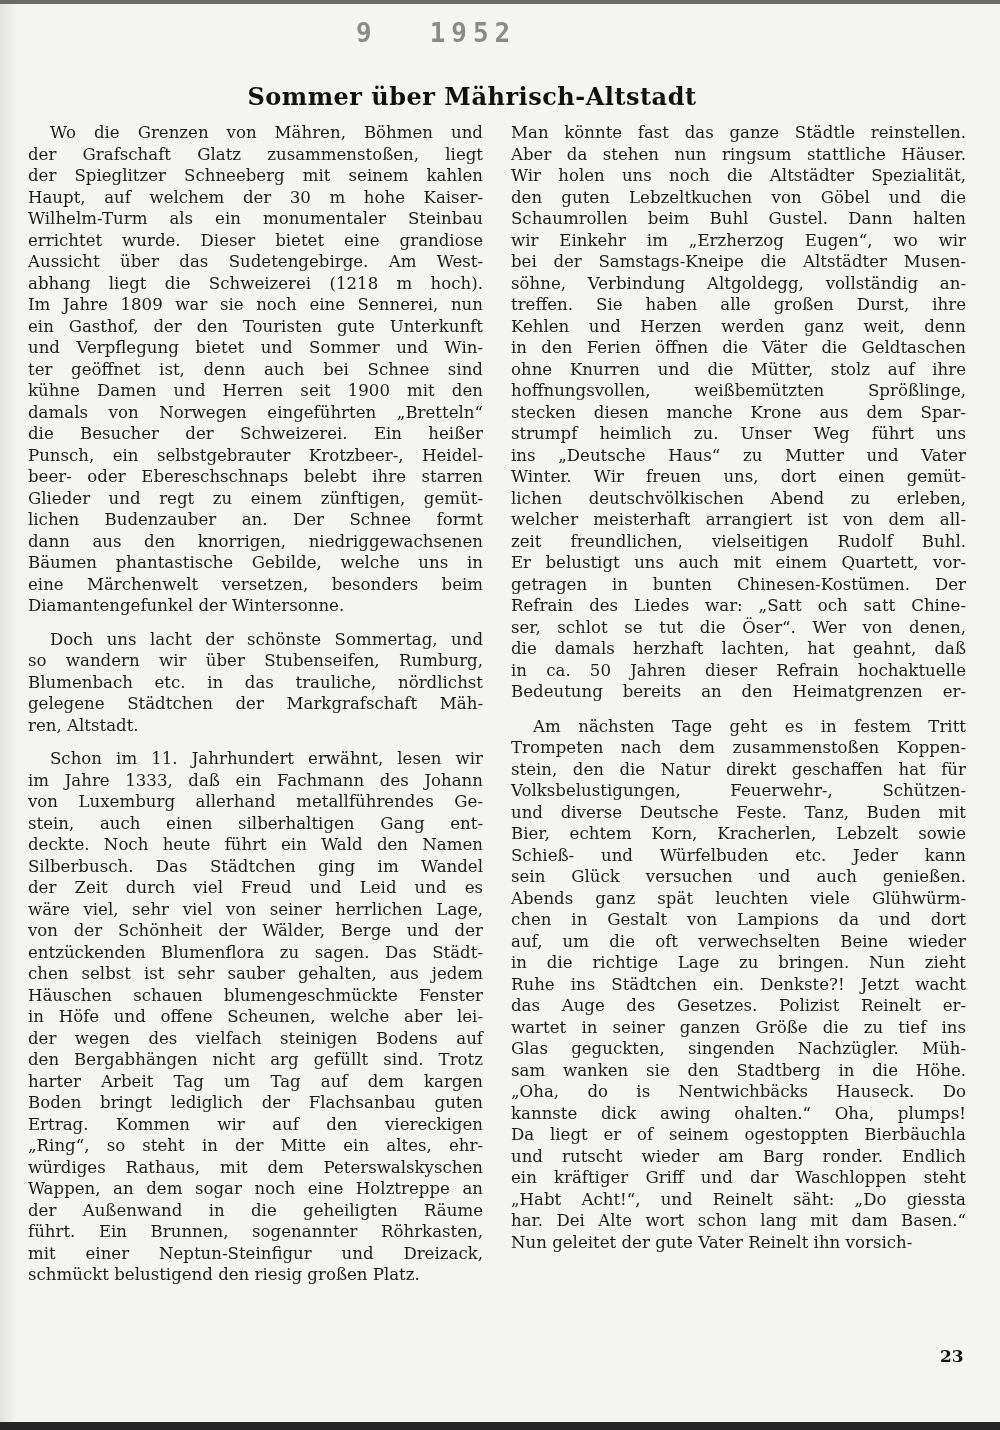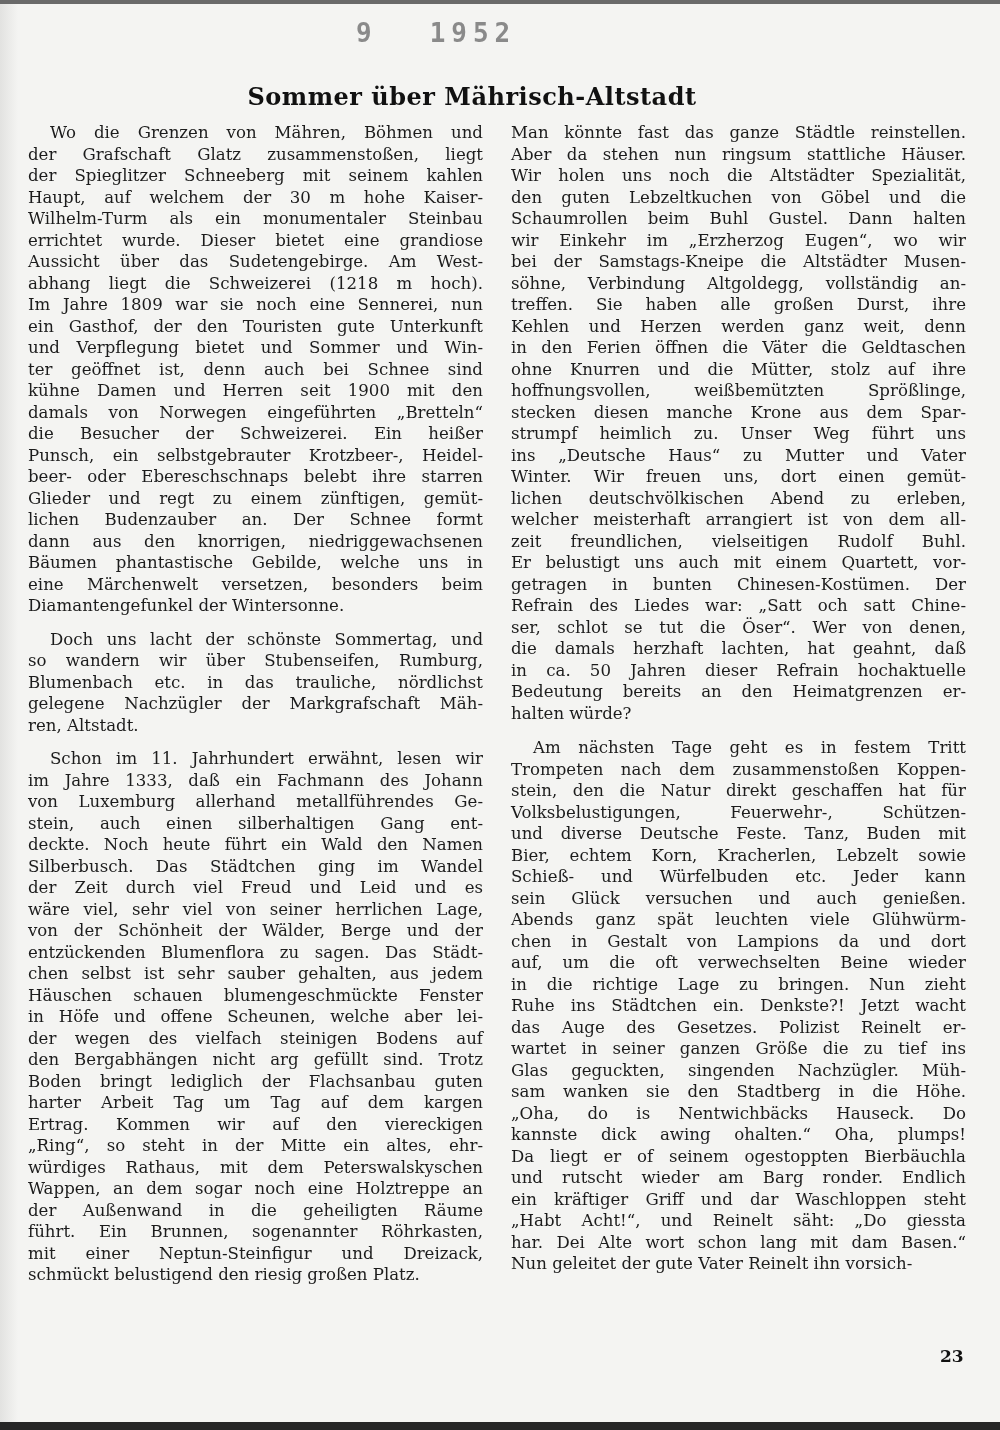--- a/index.html
+++ b/index.html
@@ -79,41 +79,41 @@
       <span class="line">lichen Budenzauber an. Der Schnee formt</span>
       <span class="line">dann aus den knorrigen, niedriggewachsenen</span>
       <span class="line">Bäumen phantastische Gebilde, welche uns in</span>
       <span class="line">eine Märchenwelt versetzen, besonders beim</span>
       <span class="line last">Diamantengefunkel der Wintersonne.</span>
     </div>
     <div class="para" style="margin-bottom: 12px;">
       <span class="line indent">Doch uns lacht der schönste Sommertag, und</span>
       <span class="line">so wandern wir über Stubenseifen, Rumburg,</span>
       <span class="line">Blumenbach etc. in das trauliche, nördlichst</span>
-      <span class="line">gelegene Nachzügler der Markgrafschaft Mäh-</span>
+      <span class="line">gelegene Städtchen der Markgrafschaft Mäh-</span>
       <span class="line last">ren, Altstadt.</span>
     </div>
     <div class="para" style="margin-bottom: 0px;">
       <span class="line indent">Schon im 11. Jahrhundert erwähnt, lesen wir</span>
       <span class="line">im Jahre 1333, daß ein Fachmann des Johann</span>
       <span class="line">von Luxemburg allerhand metallführendes Ge-</span>
       <span class="line">stein, auch einen silberhaltigen Gang ent-</span>
       <span class="line">deckte. Noch heute führt ein Wald den Namen</span>
       <span class="line">Silberbusch. Das Städtchen ging im Wandel</span>
       <span class="line">der Zeit durch viel Freud und Leid und es</span>
       <span class="line">wäre viel, sehr viel von seiner herrlichen Lage,</span>
       <span class="line">von der Schönheit der Wälder, Berge und der</span>
       <span class="line">entzückenden Blumenflora zu sagen. Das Städt-</span>
       <span class="line">chen selbst ist sehr sauber gehalten, aus jedem</span>
       <span class="line">Häuschen schauen blumengeschmückte Fenster</span>
       <span class="line">in Höfe und offene Scheunen, welche aber lei-</span>
       <span class="line">der wegen des vielfach steinigen Bodens auf</span>
       <span class="line">den Bergabhängen nicht arg gefüllt sind. Trotz</span>
+      <span class="line">harter Arbeit Tag um Tag auf dem kargen</span>
       <span class="line">Boden bringt lediglich der Flachsanbau guten</span>
-      <span class="line">harter Arbeit Tag um Tag auf dem kargen</span>
       <span class="line">Ertrag. Kommen wir auf den viereckigen</span>
       <span class="line">„Ring“, so steht in der Mitte ein altes, ehr-</span>
       <span class="line">würdiges Rathaus, mit dem Peterswalskyschen</span>
       <span class="line">Wappen, an dem sogar noch eine Holztreppe an</span>
       <span class="line">der Außenwand in die geheiligten Räume</span>
       <span class="line">führt. Ein Brunnen, sogenannter Röhrkasten,</span>
       <span class="line">mit einer Neptun-Steinfigur und Dreizack,</span>
       <span class="line last">schmückt belustigend den riesig großen Platz.</span>
     </div>
   </div>
@@ -139,21 +139,20 @@
       <span class="line">lichen deutschvölkischen Abend zu erleben,</span>
       <span class="line">welcher meisterhaft arrangiert ist von dem all-</span>
       <span class="line">zeit freundlichen, vielseitigen Rudolf Buhl.</span>
       <span class="line">Er belustigt uns auch mit einem Quartett, vor-</span>
       <span class="line">getragen in bunten Chinesen-Kostümen. Der</span>
       <span class="line">Refrain des Liedes war: „Satt och satt Chine-</span>
       <span class="line">ser, schlot se tut die Öser“. Wer von denen,</span>
       <span class="line">die damals herzhaft lachten, hat geahnt, daß</span>
       <span class="line">in ca. 50 Jahren dieser Refrain hochaktuelle</span>
       <span class="line">Bedeutung bereits an den Heimatgrenzen er-</span>
-      <span class="line last">halten würde?</span>
     </div>
     <div class="para" style="margin-bottom: 0px;">
       <span class="line indent">Am nächsten Tage geht es in festem Tritt</span>
       <span class="line">Trompeten nach dem zusammenstoßen Koppen-</span>
       <span class="line">stein, den die Natur direkt geschaffen hat für</span>
       <span class="line">Volksbelustigungen, Feuerwehr-, Schützen-</span>
       <span class="line">und diverse Deutsche Feste. Tanz, Buden mit</span>
       <span class="line">Bier, echtem Korn, Kracherlen, Lebzelt sowie</span>
       <span class="line">Schieß- und Würfelbuden etc. Jeder kann</span>
       <span class="line">sein Glück versuchen und auch genießen.</span>

